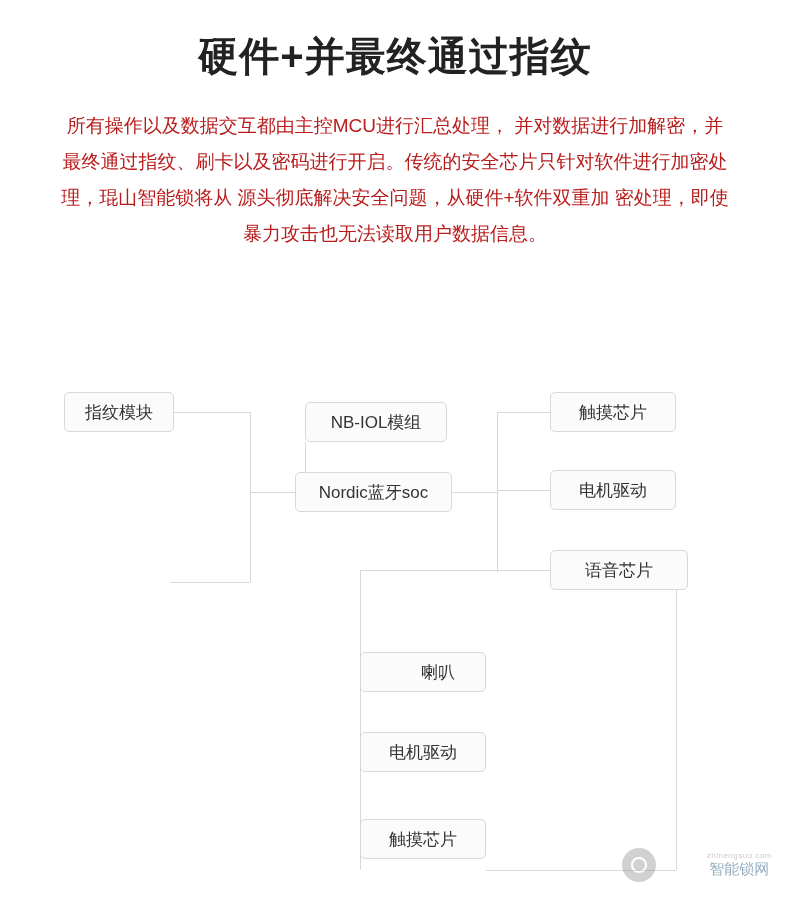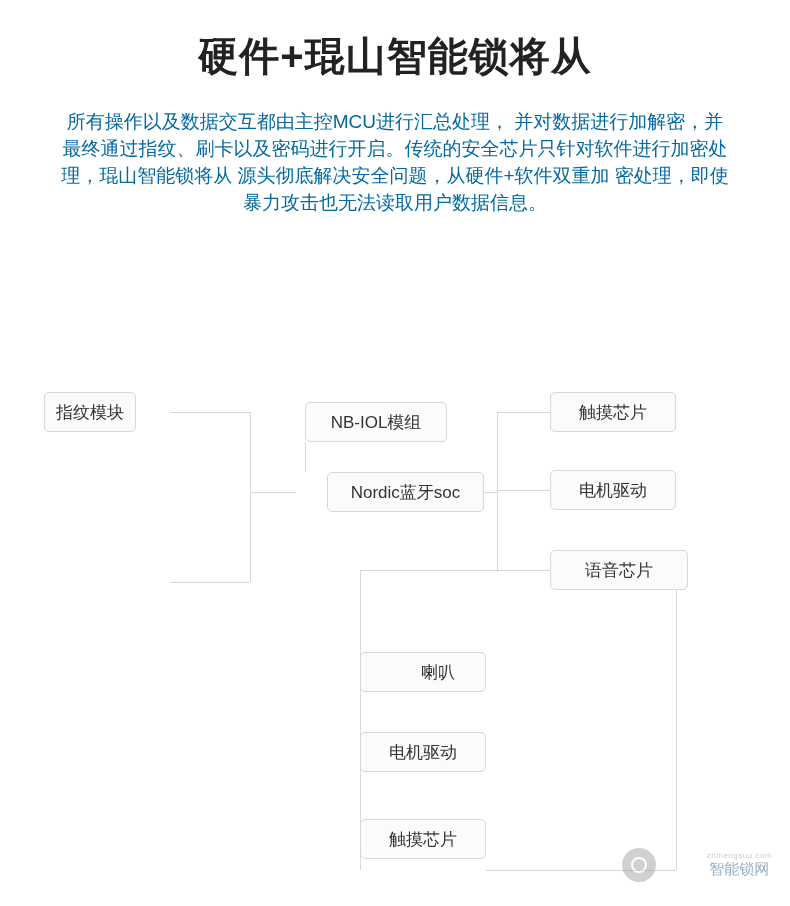--- a/index.html
+++ b/index.html
@@ -32,22 +32,22 @@
     color: #222222;
     line-height: 1.3;
   }
   .subtitle {
     position: absolute;
     top: 108px;
     left: 60px;
     width: 670px;
     text-align: center;
     font-size: 19px;
-    line-height: 27px;
-    color: #0369a1;
+    line-height: 36px;
+    color: #b91c1c;
   }
   
   .diagram {
     position: absolute;
     top: 370px;
     left: 0;
     width: 790px;
     height: 520px;
   }
   .node {
@@ -115,21 +115,21 @@
     color: #0c4a6e;
     font-weight: normal;
     text-align: center;
   }
 </style>
 </head>
 <body>
 
 <div class="page">
 
-  <div class="title">硬件+琨山智能锁将从</div>
+  <div class="title">硬件+并最终通过指纹</div>
 
   <div class="subtitle">所有操作以及数据交互都由主控MCU进行汇总处理， 并对数据进行加解密，并最终通过指纹、刷卡以及密码进行开启。传统的安全芯片只针对软件进行加密处理，琨山智能锁将从 源头彻底解决安全问题，从硬件+软件双重加 密处理，即使暴力攻击也无法读取用户数据信息。</div>
 
   <div class="diagram">
 
     <div class="line v" style="left:250px; top:42px; height:170px;"></div>
 
     <div class="line h" style="left:170px; top:42px; width:80px;"></div>
 
     <div class="line h" style="left:170px; top:212px; width:80px;"></div>
@@ -147,27 +147,27 @@
     <div class="line h" style="left:497px; top:120px; width:53px;"></div>
 
     <div class="line h" style="left:497px; top:200px; width:53px;"></div>
 
     <div class="line v" style="left:360px; top:200px; height:300px;"></div>
     <div class="line h" style="left:360px; top:200px; width:190px;"></div>
 
     <div class="line v" style="left:676px; top:200px; height:300px;"></div>
     <div class="line h" style="left:486px; top:500px; width:190px;"></div>
 
-    <div class="node" style="left:44px; top:22px; width:92px;">指纹模块</div>
+    <div class="node" style="left:64px; top:22px; width:110px;">指纹模块</div>
 
     <div class="node" style="left:305px; top:32px; width:142px;">NB-IOL模组</div>
 
     <div class="node" style="left:550px; top:22px; width:126px;">触摸芯片</div>
 
-    <div class="node" style="left:295px; top:102px; width:157px;margin-left:32px;">Nordic蓝牙soc</div>
+    <div class="node" style="left:295px; top:102px; width:157px;">Nordic蓝牙soc</div>
 
     <div class="node" style="left:550px; top:100px; width:126px;">电机驱动</div>
 
 
     <div class="node" style="left:550px; top:180px; width:138px;">语音芯片</div>
 
     <div class="node" style="left:360px; top:282px; width:126px;padding-left:30px;">喇叭</div>
 
     <div class="node" style="left:360px; top:362px; width:126px;">电机驱动</div>
 

